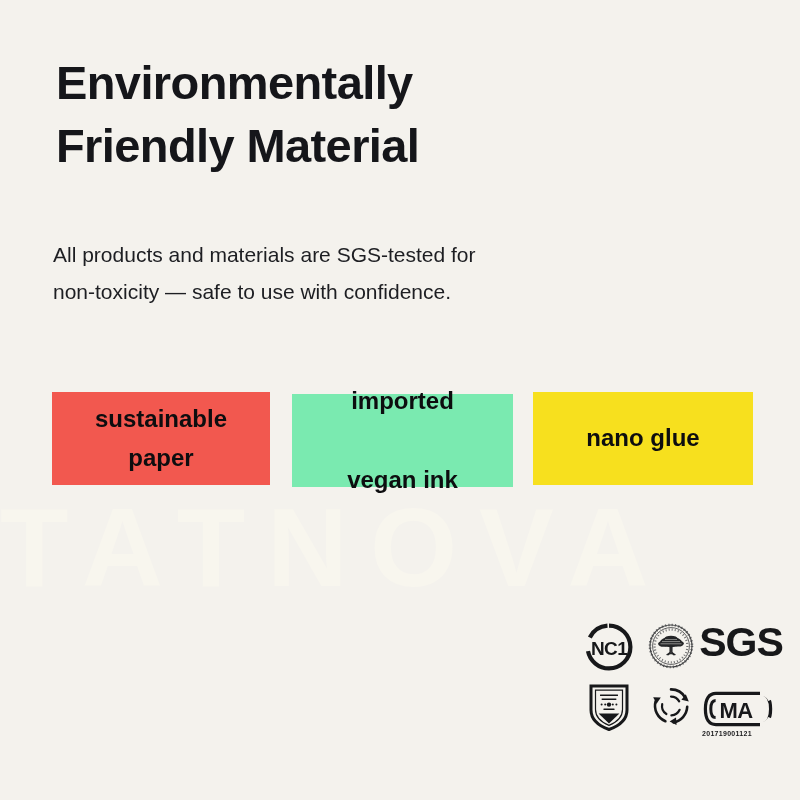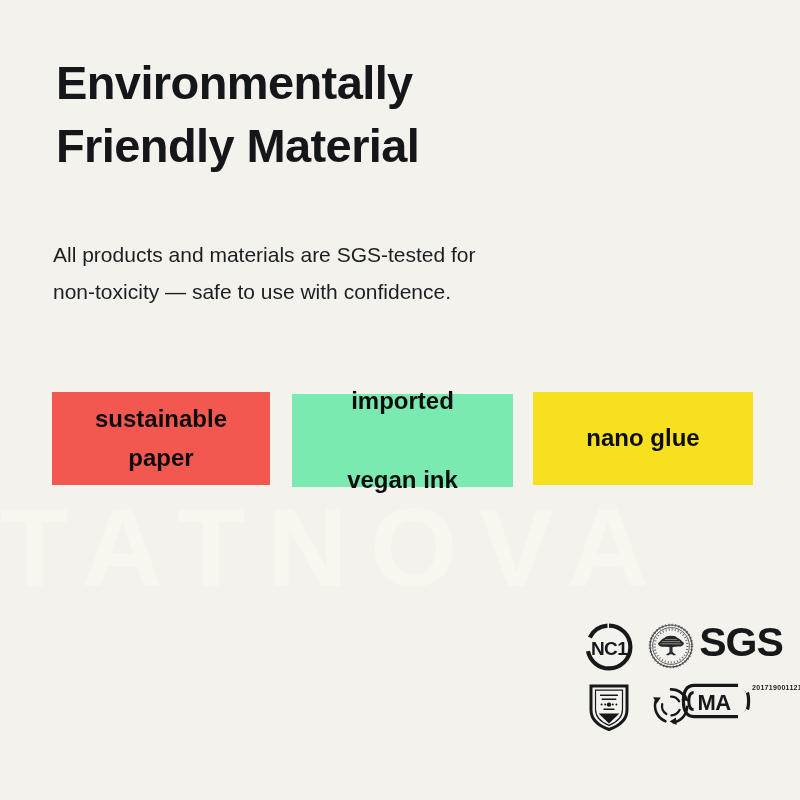--- a/index.html
+++ b/index.html
@@ -119,21 +119,21 @@
   }
   .badge svg { display: block; }
   #badge-sgs {
     font-family: "Liberation Sans", sans-serif;
     font-weight: 700;
     font-size: 41px;
     letter-spacing: -1px;
     color: #17181a;
     line-height: 1;
   }
-  #badge-cma { }
+  #badge-cma { flex-direction: column; }
   #cma-number {
     font-family: "Liberation Sans", sans-serif;
     font-weight: 700;
     font-size: 7px;
     letter-spacing: 0.3px;
     color: #1b1c1e;
     margin-top: 2px;
     line-height: 1;
   }
 </style>

